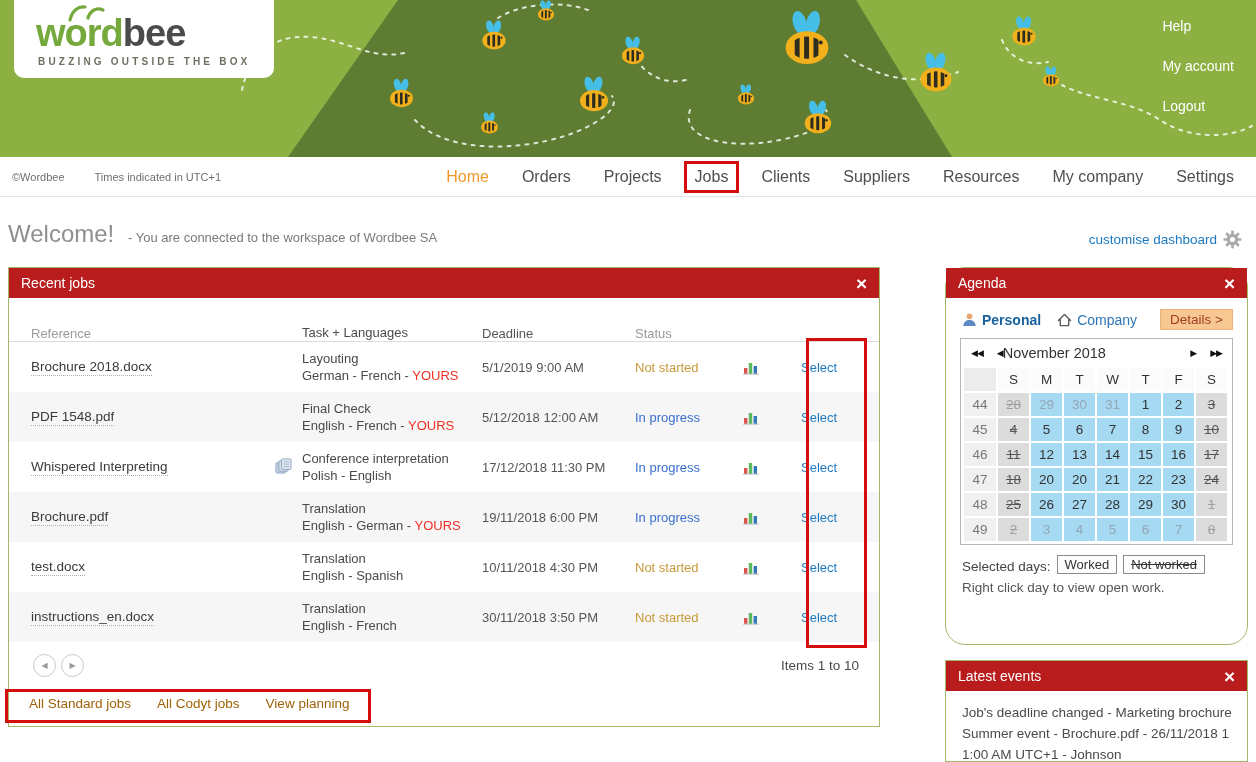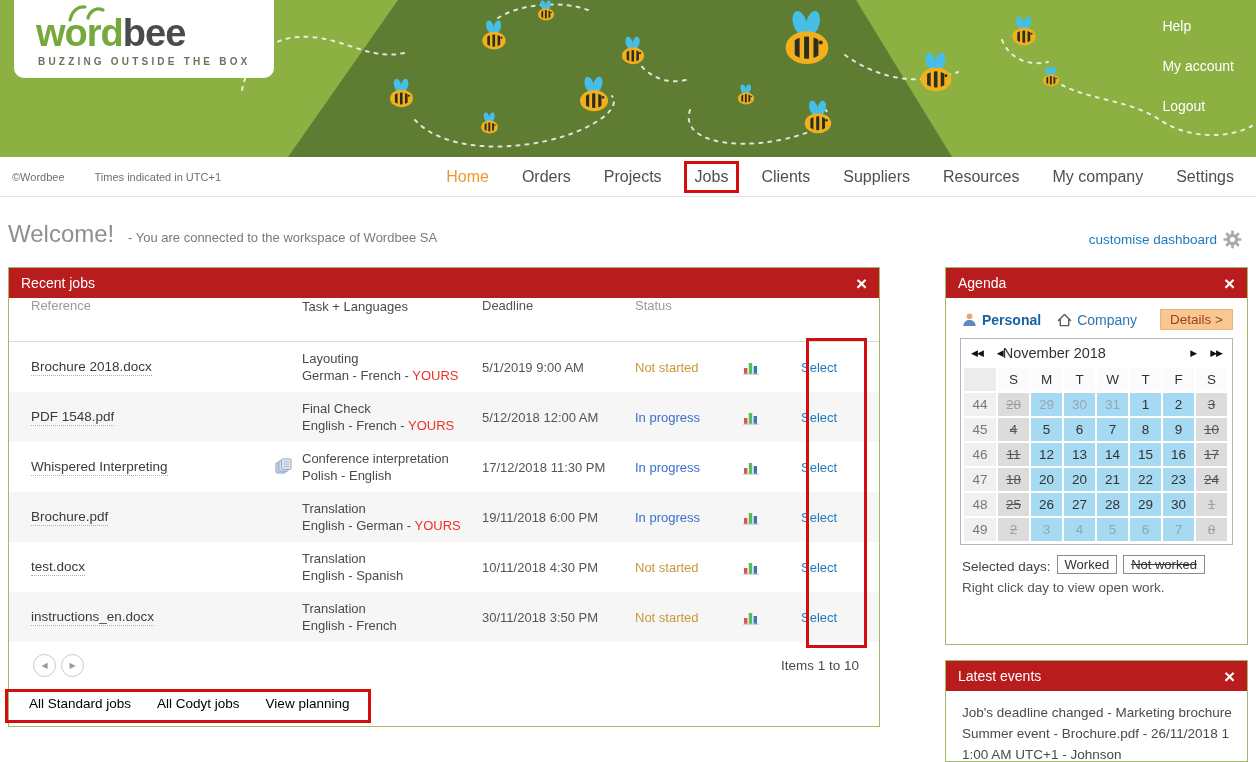--- a/index.html
+++ b/index.html
@@ -34,48 +34,48 @@
   .welcome-sub { position:absolute; left:128px; top:20px; font-size:13px; color:#7a7a7a; }
   .customise { position:absolute; right:14px; top:20px; display:flex; align-items:center; gap:6px; cursor:pointer; }
   .customise a { color:#1b7ac1; font-size:13.5px; text-decoration:none; }
   
   .panel { position:absolute; background:#fff; border:1px solid #a3b968; }
   .panel-header { height:30px; background:#b91c1c; display:flex; align-items:center; padding:0 12px; }
   .panel-header .ptitle { color:#fff; font-size:14px; }
   .panel-header .pclose { margin-left:auto; color:#fff; font-size:19px; font-weight:bold; line-height:1; cursor:pointer; }
   
   #recent-jobs { left:8px; top:267px; width:872px; height:460px; }
-  .t-head { display:flex; align-items:flex-start; height:44px; border-bottom:1px solid #dcdcdc; color:#9a9a9a; font-size:13px; }
+  .t-head { display:flex; align-items:flex-end; height:44px; border-bottom:1px solid #dcdcdc; color:#9a9a9a; font-size:13px; }
   .t-row { display:flex; align-items:center; height:50px; font-size:13px; }
   .t-row:nth-child(even) { background:#f6f6f6; }
   .c-ref { flex:0 0 293px; padding-left:22px; display:flex; align-items:center; }
   .ref-name { color:#3a3a3a; font-size:13.5px; border-bottom:1px dotted #b0b0b0; padding-bottom:1px; cursor:pointer; }
   .c-ref .docs-icon { margin-left:auto; margin-right:10px; }
   .c-task { flex:0 0 180px; line-height:17px; color:#4a4a4a; }
   .c-task .task-langs { color:#4a4a4a; }
   .yours { color:#ee3124; }
   .c-deadline { flex:0 0 153px; color:#555; }
   .c-status { flex:0 0 90px; }
   .status-not_started { color:#c99a39; }
   .status-in_progress { color:#3a6ecd; }
   .c-chart { flex:0 0 52px; display:flex; justify-content:center; cursor:pointer; }
   .c-select { flex:0 0 65px; padding-left:24px; }
   .c-select a { color:#1d7ac0; text-decoration:none; cursor:pointer; }
   .pager { display:flex; align-items:center; height:46px; padding:0 20px 0 24px; }
   .pager-btn { width:23px; height:23px; border-radius:50%; border:1px solid #c9c9c9; background:#fff; color:#9a9a9a;
     font-size:8px; display:flex; align-items:center; justify-content:center; margin-right:5px; cursor:pointer; }
   .pager-count { margin-left:auto; font-size:13.5px; color:#4a4a4a; }
   .panel-links { display:flex; gap:26px; padding:8px 0 0 20px; }
-  .panel-links a { color:#000000; font-size:13.5px; text-decoration:none; cursor:pointer; }
+  .panel-links a { color:#a16207; font-size:13.5px; text-decoration:none; cursor:pointer; }
   
   .red-annot { position:absolute; border:3px solid #d40d0d; pointer-events:none; }
   #annot-select { left:797px; top:70px; width:61px; height:310px; }
   #annot-links { left:-4px; top:421px; width:366px; height:34px; }
   
-  #agenda { left:945px; top:267px; width:303px; height:378px; }
+  #agenda { left:945px; top:267px; width:303px; height:378px;border-radius:20px; }
   .agenda-toolbar { display:flex; align-items:center; margin:11px 14px 8px 16px; }
   .agenda-tab { display:flex; align-items:center; gap:5px; cursor:pointer; text-decoration:none; }
   .agenda-tab.personal { color:#17629f; font-weight:bold; font-size:14px; }
   .agenda-tab.company { color:#2e75b5; font-size:14px; margin-left:16px; font-weight:normal; }
   .details-btn { margin-left:auto; background:#f8c892; border:1px solid #edb27a; color:#a23c22; font-size:13.5px;
     padding:2px 9px; cursor:pointer; font-family:"Liberation Sans",sans-serif; }
   .calendar { margin:0 14px; border:1px solid #b5b5b5; background:#fff; }
   .cal-nav { display:flex; align-items:center; height:27px; padding:0 10px; font-size:14px; color:#222; }
   .cal-nav .arr { cursor:pointer; font-size:9px; color:#111; letter-spacing:-1px; }
   .cal-nav .cal-month { flex:1; font-size:14.5px; color:#333; }

